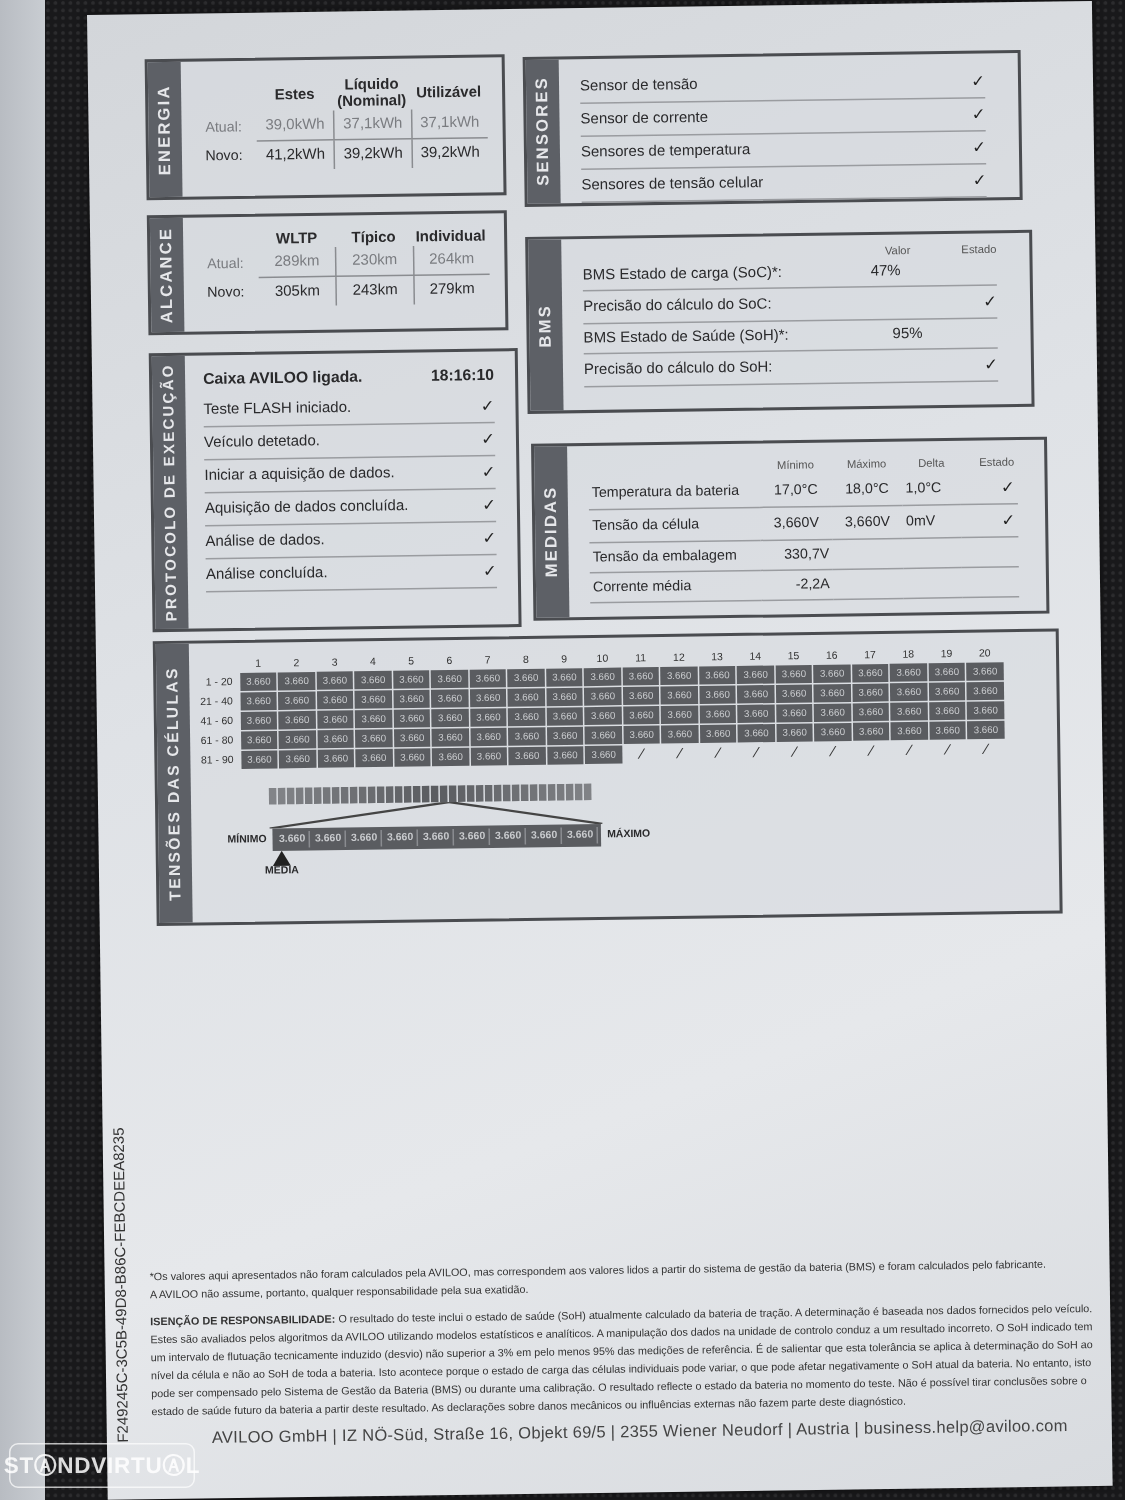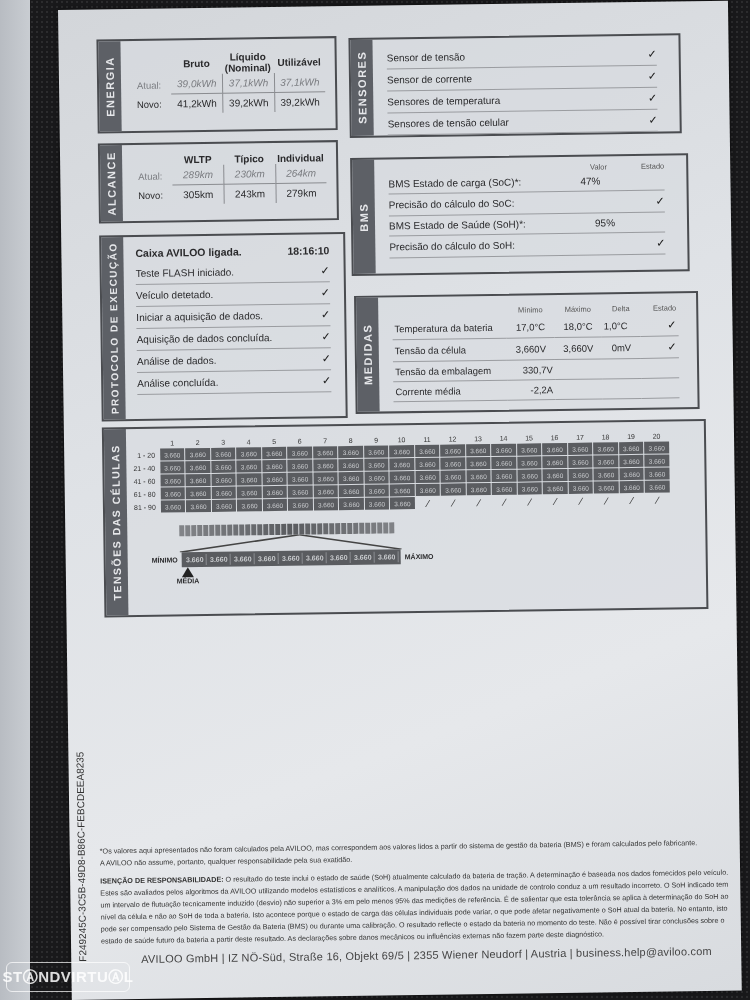--- a/index.html
+++ b/index.html
@@ -39,21 +39,21 @@
     flex-shrink: 0;
   }
   .panel .side span {
     writing-mode: vertical-rl; transform: rotate(180deg);
     font-weight: bold; font-size: 11px; letter-spacing: 1.5px; white-space: nowrap;
   }
   .panel .content { flex: 1; position: relative; padding: 6px 10px; font-size: 10px; }
   .hdr { font-weight: bold; font-size: 10px; text-align: center; }
   .grid3 { display: grid; grid-template-columns: 40px 1fr 1fr 1fr; align-items: center; }
   .grid3 .lbl { font-size: 9.5px; text-align: center; padding-right: 4px; }
-  .grid3 .cur { color: #7a7c80; text-align: center; font-size: 10px; padding: 4px 0; border-left: 1px solid #8a8c90; border-bottom: 1px solid #8a8c90; font-style: italic; }
+  .grid3 .cur { color: #7a7c80; text-align: center; font-size: 10px; padding: 4px 0; border-left: 1px solid #8a8c90; border-bottom: 1px solid #8a8c90; }
   .grid3 .cur.first { border-left: none; }
   .grid3 .new { text-align: center; font-size: 10px; padding: 4px 0; border-left: 1px solid #8a8c90; }
   .grid3 .new.first { border-left: none; }
   .row-line {
     display: flex; justify-content: space-between; align-items: center;
     border-bottom: 1px solid #9a9ca0; padding: 4px 0; font-size: 10px;
   }
   .check { font-size: 11px; color: #222; }
   .small-hdr { font-size: 7.5px; color: #555; text-align: center; }
   table.meas { width: 100%; border-collapse: collapse; font-size: 9.5px; }
@@ -90,21 +90,21 @@
 
 <div class="paper">
 
   <div class="panel" style="left:38px; top:30px; width:240px; height:94px;">
     <div class="side">
         <span>ENERGIA</span>
       </div>
     <div class="content">
       <div class="grid3" style="margin-top:6px;">
         <div></div>
-        <div class="hdr">Bruto</div>
+        <div class="hdr">Estes</div>
         <div class="hdr">Líquido (Nominal)</div>
         <div class="hdr">Utilizável</div>
         <div class="lbl" style="color:#7a7c80">Atual:</div>
         <div class="cur first">39,0kWh</div>
         <div class="cur">37,1kWh</div>
         <div class="cur">37,1kWh</div>
         <div class="lbl">Novo:</div>
         <div class="new first">41,2kWh</div>
         <div class="new">39,2kWh</div>
         <div class="new">39,2kWh</div>
@@ -240,21 +240,21 @@
           <td>Temperatura da bateria</td>
           <td style="text-align:center">17,0°C</td>
           <td style="text-align:center">18,0°C</td>
           <td style="text-align:left">1,0°C</td>
           <td style="text-align:right" class="check">✓</td>
         </tr>
         <tr>
           <td>Tensão da célula</td>
           <td style="text-align:center">3,660V</td>
           <td style="text-align:center">3,660V</td>
-          <td style="text-align:center">0mV</td>
+          <td style="text-align:left">0mV</td>
           <td style="text-align:right" class="check">✓</td>
         </tr>
         <tr>
           <td>Tensão da embalagem</td>
           <td style="text-align:right">330,7V</td>
           <td></td>
               <td></td>
               <td></td>
         </tr>
         <tr>

